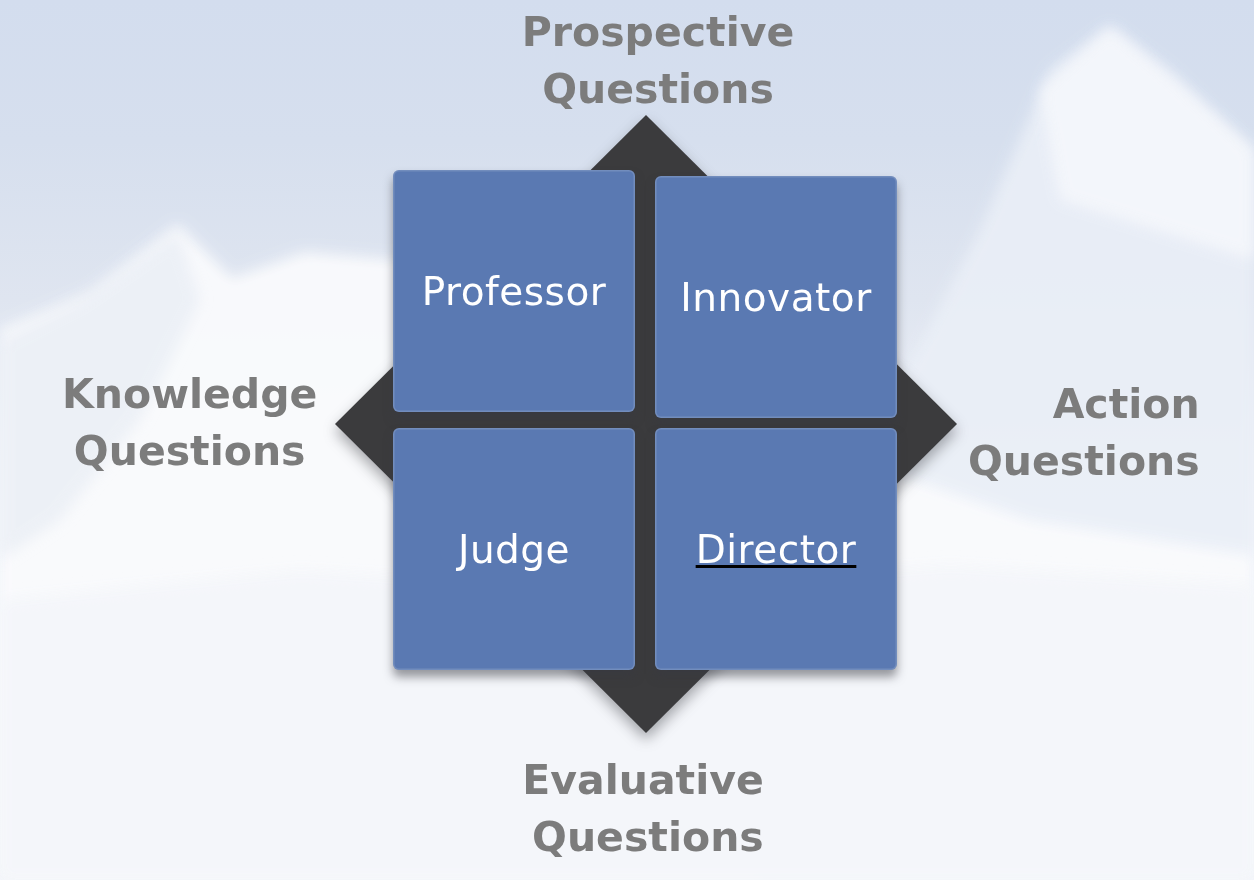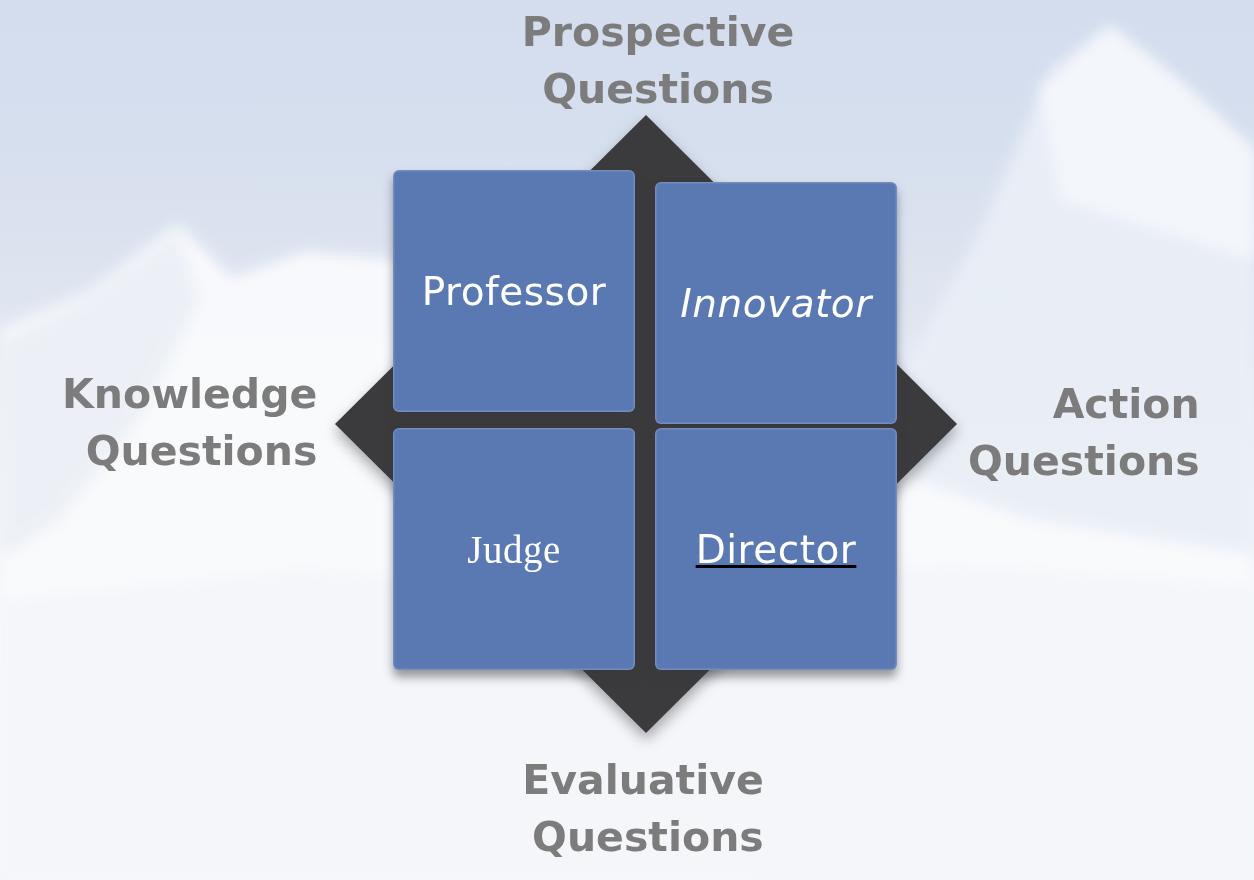--- a/index.html
+++ b/index.html
@@ -25,21 +25,21 @@
   .axis-label{
     position:absolute;
     color:var(--axis-label-text);
     font-weight:bold;
     font-size:41px;
     line-height:57px;
     white-space:nowrap;
   }
   .axis-top{left:658px;top:4px;transform:translateX(-50%);text-align:center;}
   .axis-bottom{left:643px;top:752px;transform:translateX(-50%);text-align:right;}
-  .axis-left{left:62px;top:366px;text-align:right;}
+  .axis-left{left:62px;top:366px;text-align:center;}
   .axis-right{left:968px;top:376px;text-align:right;}
   
   .diamond-wrap{
     position:absolute;left:335px;top:115px;width:622px;height:618px;
     filter:drop-shadow(0px 7px 7px rgba(64,66,74,.45));
   }
   .diamond{
     width:100%;height:100%;
     background:var(--diamond-fill);
     clip-path:polygon(50% 0%,100% 50%,50% 100%,0% 50%);
@@ -53,22 +53,22 @@
                inset 0 0 0 1.5px rgba(255,255,255,.15);
     display:flex;align-items:center;justify-content:center;
   }
   .qbox span{
     color:var(--box-text);
     font-size:39px;
     font-weight:normal;
     letter-spacing:.5px;
   }
   .q-tl{left:393px;top:170px;}
-  .q-tr{left:655px;top:182px;font-style:italic;}
-  .q-bl{left:393px;top:428px;font-family:Liberation Serif, serif;}
+  .q-tr{left:655px;top:176px;}
+  .q-bl{left:393px;top:428px;}
   .q-br{left:655px;top:428px;text-decoration:underline;}
 </style>
 </head>
 <body>
 
 <div class="stage">
 
   <svg class="bg-svg" width="1254" height="880" viewBox="0 0 1254 880" aria-hidden="true">
     <defs>
       <filter id="soft" x="-10%" y="-10%" width="120%" height="120%">

